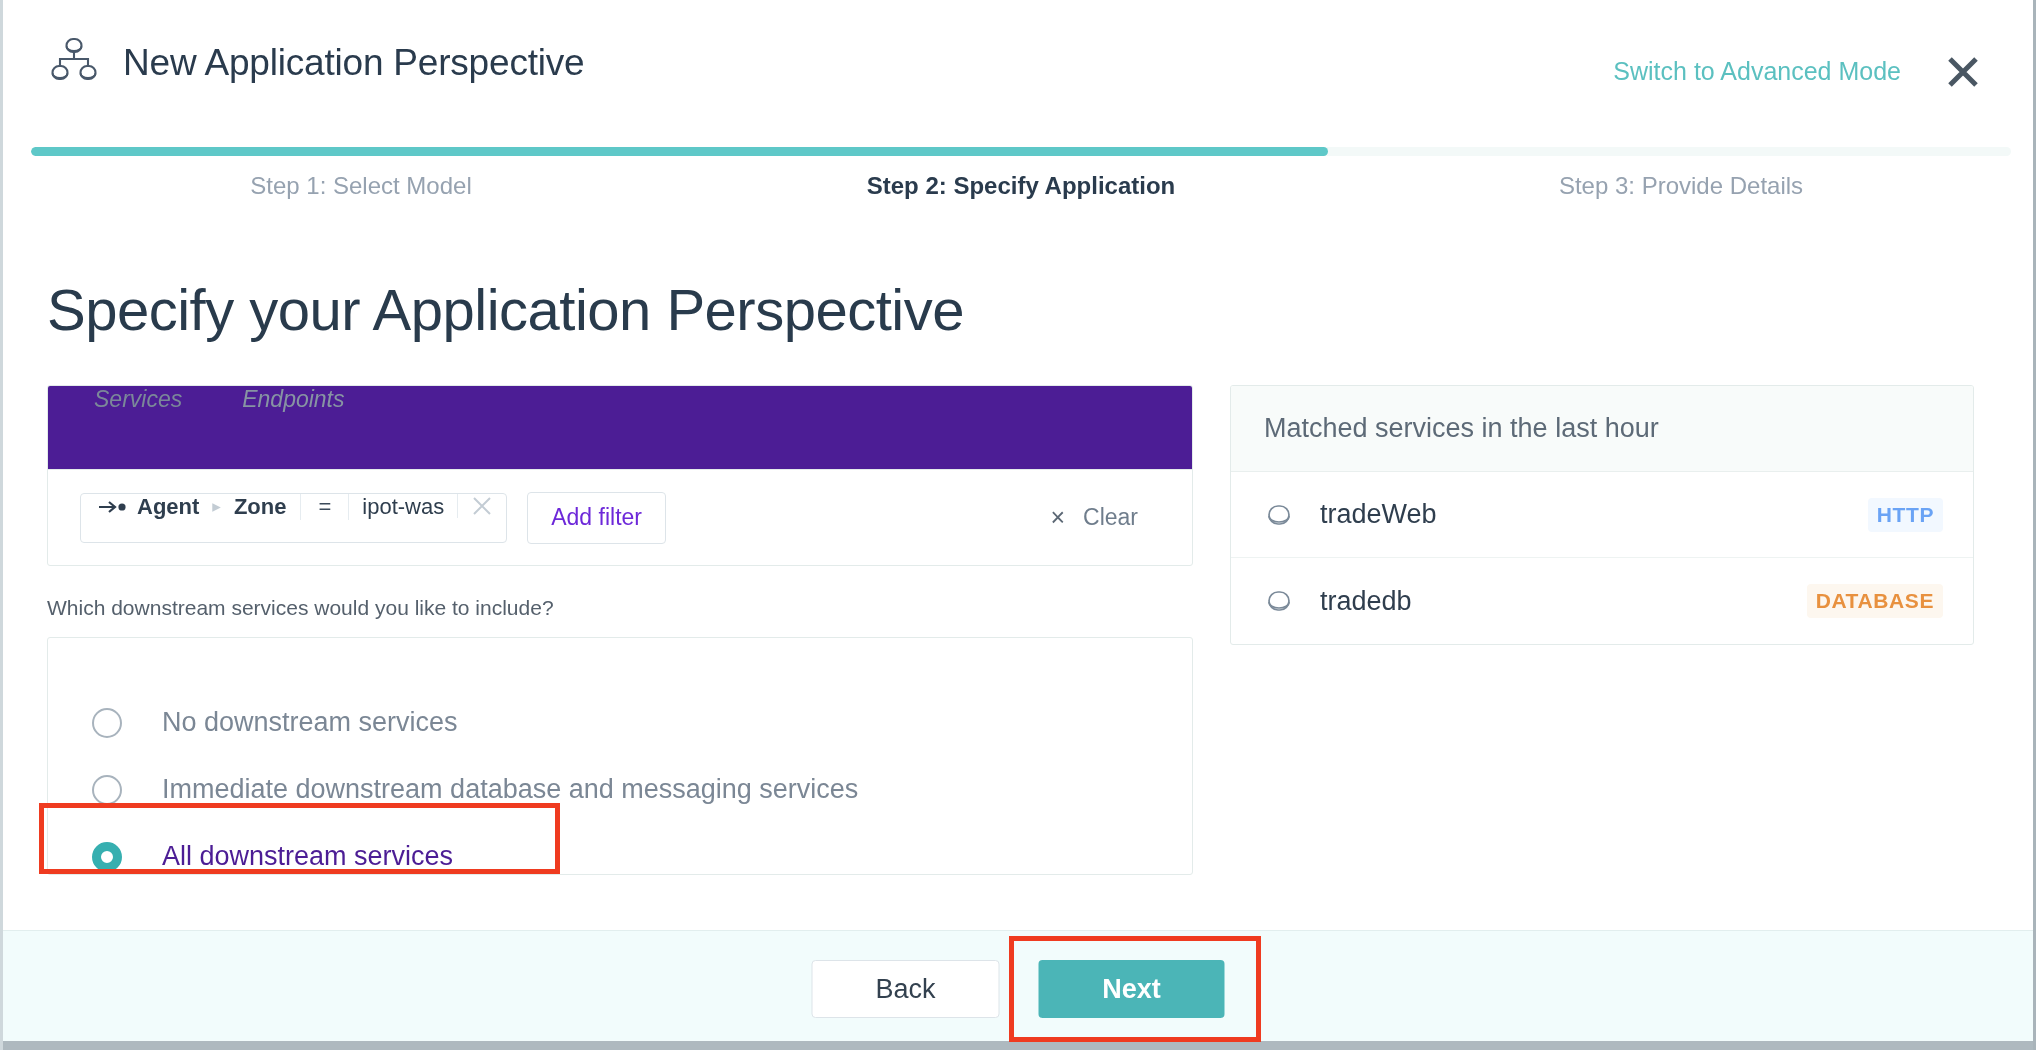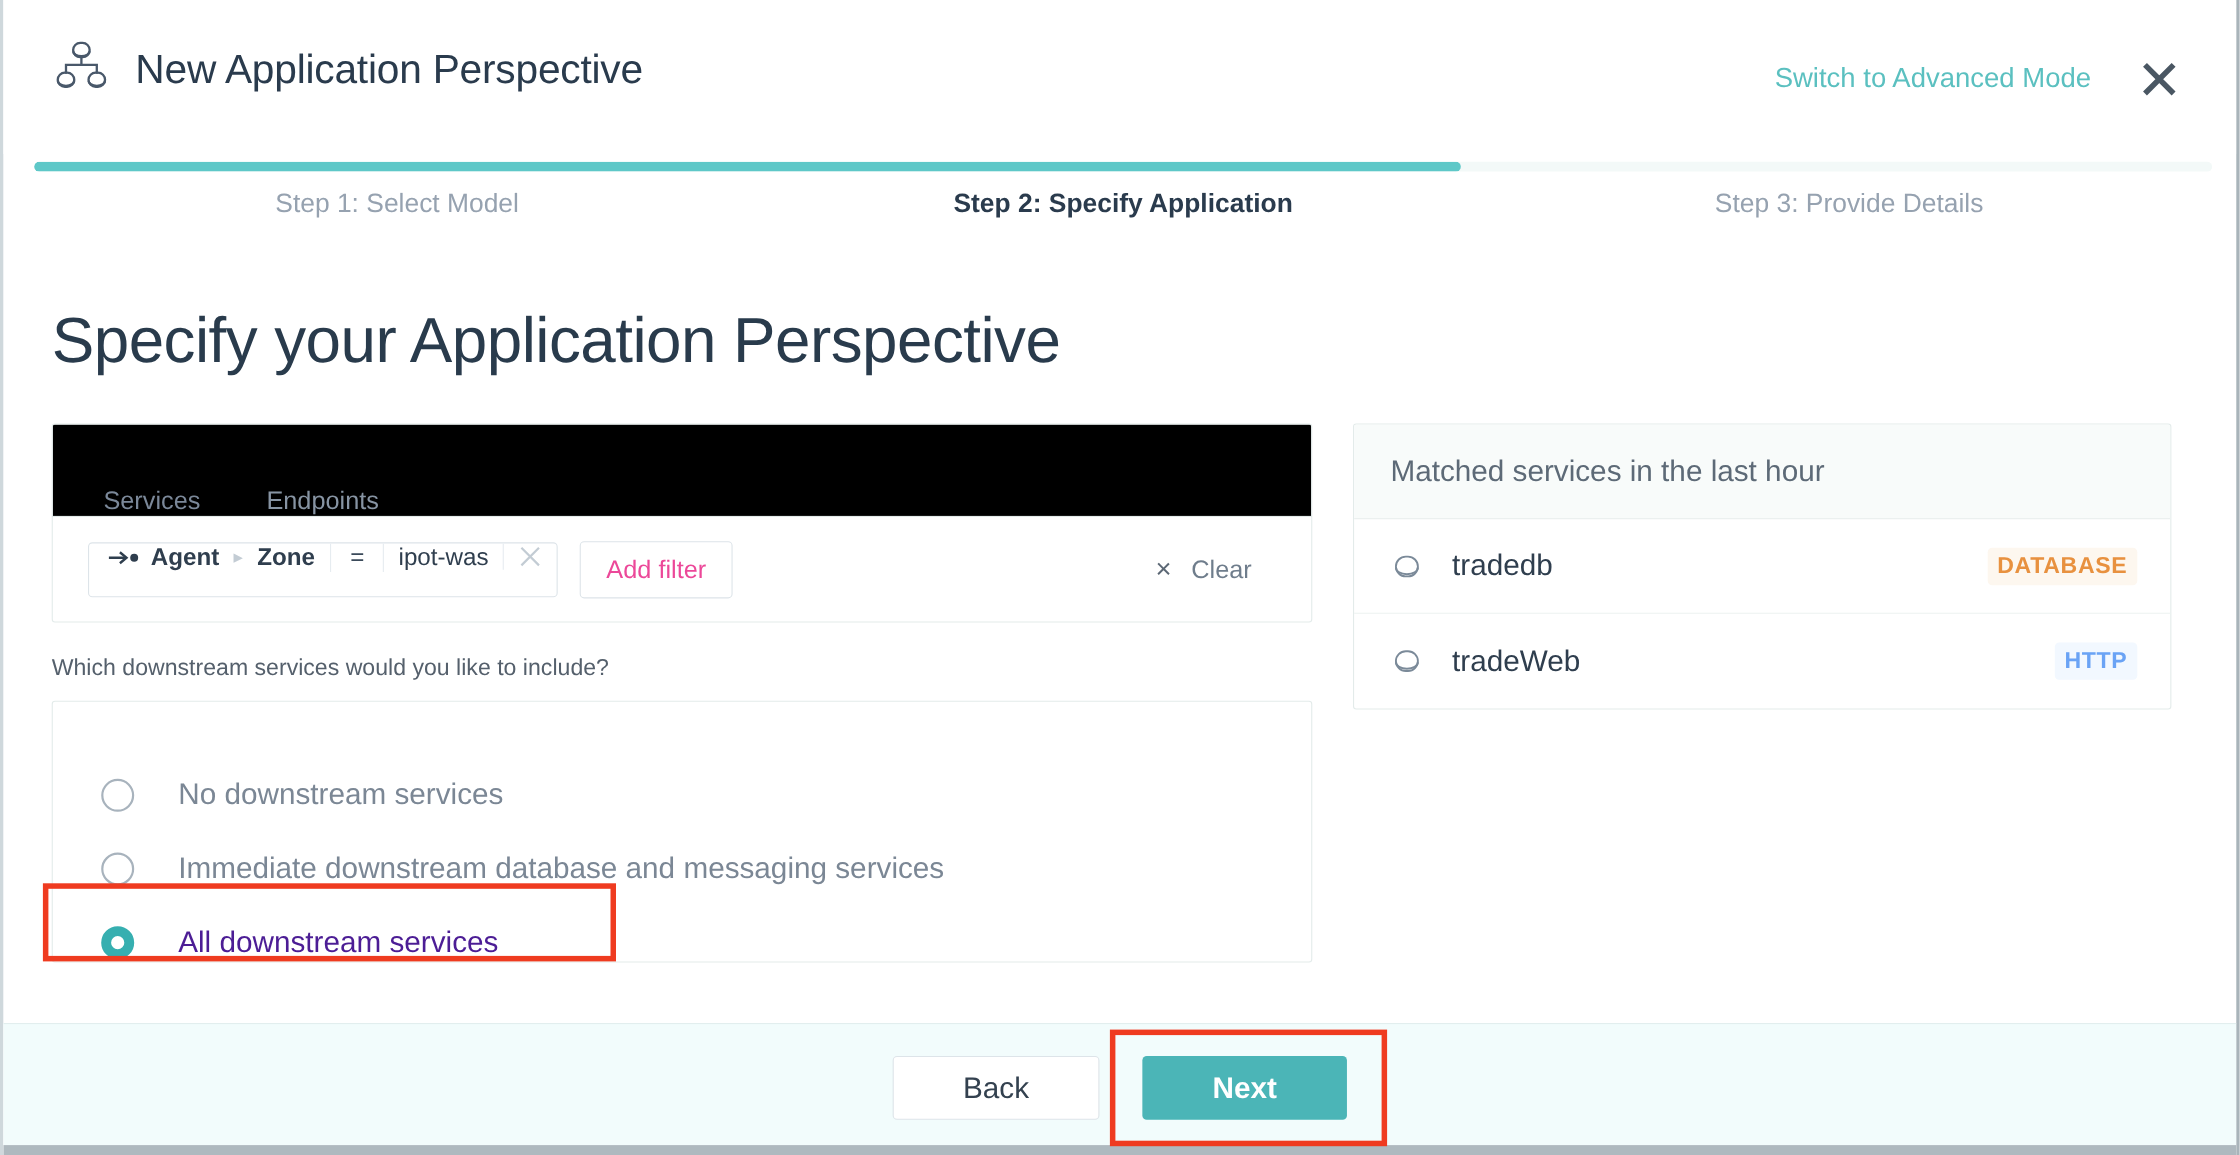--- a/index.html
+++ b/index.html
@@ -144,27 +144,28 @@
   }
 
   #filter-panel {
     border: 1px solid #e3ebea;
     border-radius: 3px;
     background: #ffffff;
     overflow: hidden;
   }
   #entity-tabs {
     height: 84px;
-    background: #000000;
+    background: #4c1d95;
     border-bottom: 1px solid #e3ebea;
     display: flex;
-    align-items: flex-end;
+    align-items: flex-start;
     padding-left: 46px;
     gap: 60px;
     box-sizing: border-box;
+    font-style: italic;
   }
   .entity-tab {
     font-size: 23px;
     color: #8794a3;
     cursor: pointer;
     white-space: nowrap;
   }
   .entity-tab.selected { color: #7b8899; }
 
   #filter-row {
@@ -213,21 +214,21 @@
   #add-filter-button {
     margin-left: 20px;
     height: 50px;
     padding: 0 23px;
     display: flex;
     align-items: center;
     border: 1px solid #dde4e9;
     border-radius: 4px;
     background: #ffffff;
     font-size: 23px;
-    color: #ec4899;
+    color: #6d28d9;
     cursor: pointer;
     white-space: nowrap;
   }
 
   #clear-filters-button {
     margin-left: auto;
     display: flex;
     align-items: center;
     gap: 18px;
     font-size: 23px;
@@ -527,35 +528,35 @@
 
       <div class="matched-service-row">
         <span>
           <svg class="service-node-icon" width="30" height="30" viewBox="0 0 30 30">
             <g fill="none" stroke="#7b8a99" stroke-width="1.7">
               <rect x="5" y="6" width="20" height="18" rx="9"></rect>
               <path d="M5 16 a10 6 0 0 0 20 0"></path>
             </g>
           </svg>
         </span>
-        <span class="service-name">tradedb</span>
-        <span class="service-badge badge-database">DATABASE</span>
+        <span class="service-name">tradeWeb</span>
+        <span class="service-badge badge-http">HTTP</span>
       </div>
 
       <div class="matched-service-row">
         <span>
           <svg class="service-node-icon" width="30" height="30" viewBox="0 0 30 30">
             <g fill="none" stroke="#7b8a99" stroke-width="1.7">
               <rect x="5" y="6" width="20" height="18" rx="9"></rect>
               <path d="M5 16 a10 6 0 0 0 20 0"></path>
             </g>
           </svg>
         </span>
-        <span class="service-name">tradeWeb</span>
-        <span class="service-badge badge-http">HTTP</span>
+        <span class="service-name">tradedb</span>
+        <span class="service-badge badge-database">DATABASE</span>
       </div>
     </div>
 
   </div>
 
   <div id="radio-highlight-box" style="left: 36px; top: 803px; width: 521px; height: 71px;"></div>
 
   <div id="dialog-footer">
     <div id="footer-buttons">
       <div id="back-button">Back</div>

